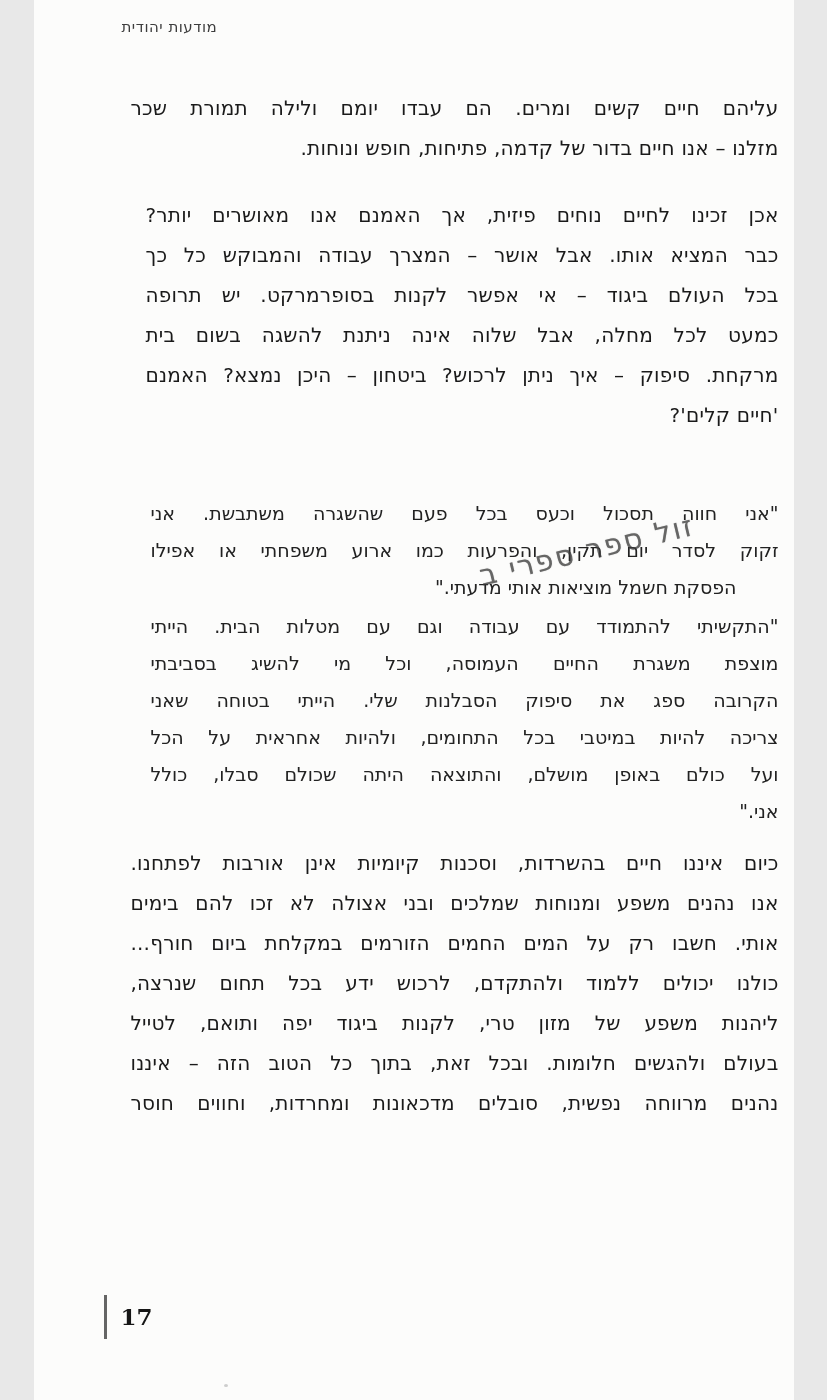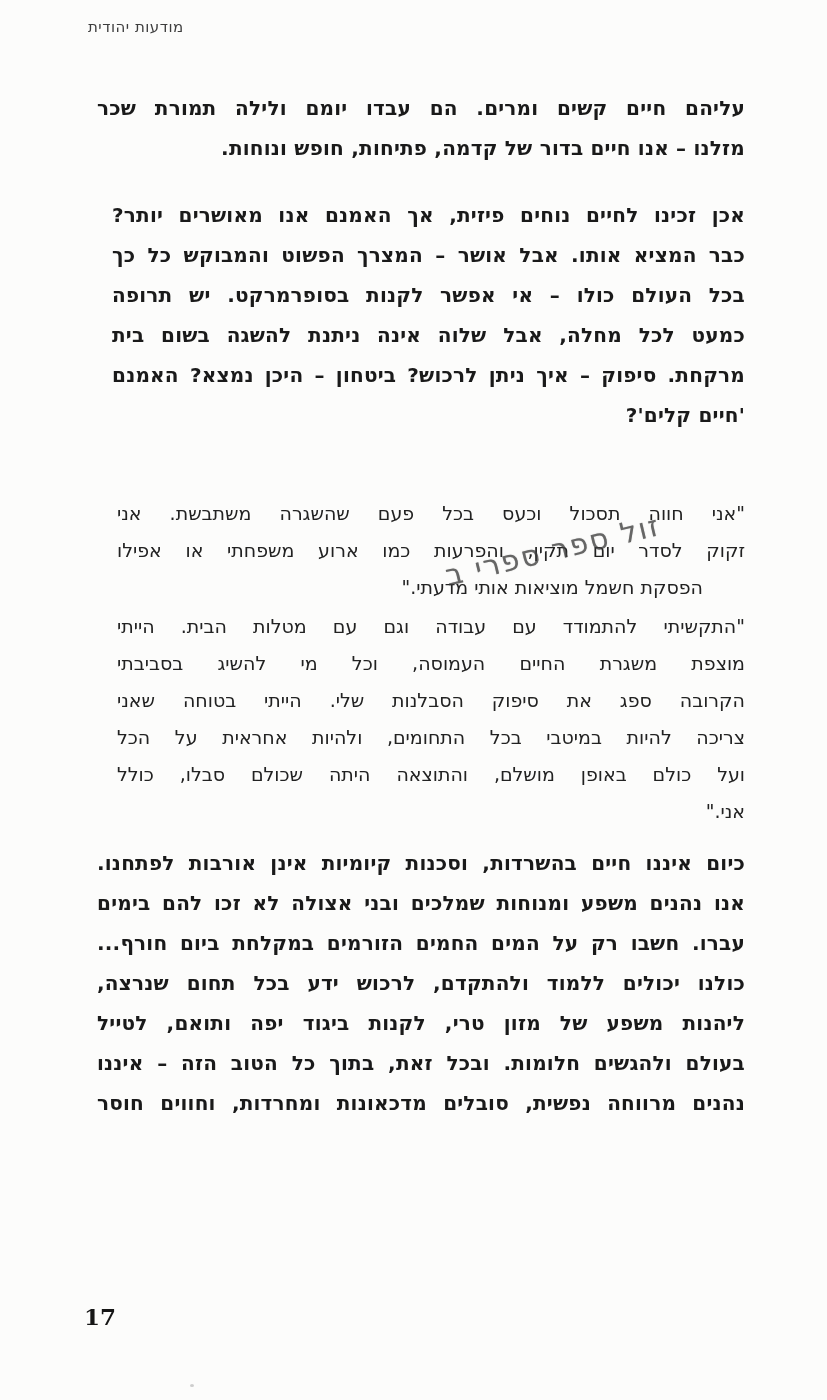--- a/index.html
+++ b/index.html
@@ -1,18 +1,18 @@
 <!DOCTYPE html>
 <html lang="he"><head>
 <meta charset="utf-8">
 <style>
   html,body{margin:0;padding:0;background:#e8e8e8;}
   .page{
     position:relative;
-    width:827px;height:1400px;
+    width:760px;height:1400px;
     margin:0 auto;
     background:var(--paper,#fcfcfb);
     overflow:hidden;
     font-family:"DejaVu Sans",sans-serif;
     color:var(--ink,#1a1a1a);
   }
   .running-header{
     position:absolute;top:18px;left:88px;
     direction:rtl;
     font-size:15px;letter-spacing:.5px;
@@ -25,21 +25,21 @@
   .para{direction:rtl;}
   .para .line{
     direction:rtl;
     text-align:justify;
     text-align-last:justify;
   }
   .para .line.line-end{
     text-align-last:right;
   }
   .para.body{
-    font-size:20px;font-weight:700;line-height:40px;
+    font-size:20px;font-weight:400;line-height:40px;
     letter-spacing:.2px;
   }
   .para.quote{
     font-size:19px;font-weight:400;line-height:37px;
     margin-left:20px;
     color:#222;
   }
   
   .para:nth-child(1){margin-top:0;}
   .para:nth-child(2){margin-top:27px;margin-left:15px;}
@@ -57,21 +57,21 @@
     transform-origin:50% 50%;
     font-size:29px;font-weight:400;letter-spacing:2px;
     color:var(--stamp-ink,#3c3c3c);
     opacity:.78;
     text-shadow:0 0 1px rgba(60,60,60,.45);
     pointer-events:none;
     white-space:nowrap;
   }
   .footer{
     position:absolute;left:70px;top:1294px;height:46px;
-    display:flex;align-items:center;flex-direction:column;
+    display:flex;align-items:center;
   }
   .footer .rule{
     display:inline-block;width:3px;height:44px;
     background:#4a4a4a;opacity:.85;
   }
   .footer .pagenum{
     display:inline-block;margin-left:14px;
     font-family:"DejaVu Serif",serif;
     font-size:23px;font-weight:700;color:#161616;
     line-height:46px;
@@ -90,43 +90,43 @@
   <div class="running-header">מודעות יהודית</div>
 
   <div class="text-block">
     <div id="paragraphs">
         <div class="para body">
           <div class="line">עליהם חיים קשים ומרים. הם עבדו יומם ולילה תמורת שכר</div>
           <div class="line line-end">מזלנו – אנו חיים בדור של קדמה, פתיחות, חופש ונוחות.</div>
         </div>
         <div class="para body">
           <div class="line">אכן זכינו לחיים נוחים פיזית, אך האמנם אנו מאושרים יותר?</div>
-          <div class="line">כבר המציא אותו. אבל אושר – המצרך הפשוט והמבוקש כל כך</div>
-          <div class="line">בכל העולם כולו – אי אפשר לקנות בסופרמרקט. יש תרופה</div>
+          <div class="line">כבר המציא אותו. אבל אושר – המצרך עבודה והמבוקש כל כך</div>
+          <div class="line">בכל העולם ביגוד – אי אפשר לקנות בסופרמרקט. יש תרופה</div>
           <div class="line">כמעט לכל מחלה, אבל שלוה אינה ניתנת להשגה בשום בית</div>
           <div class="line">מרקחת. סיפוק – איך ניתן לרכוש? ביטחון – היכן נמצא? האמנם</div>
           <div class="line line-end">'חיים קלים'?</div>
         </div>
         <div class="para quote">
           <div class="line">"אני חווה תסכול וכעס בכל פעם שהשגרה משתבשת. אני</div>
           <div class="line">זקוק לסדר יום תקין, והפרעות כמו ארוע משפחתי או אפילו</div>
           <div class="line line-end">הפסקת חשמל מוציאות אותי מדעתי."</div>
         </div>
         <div class="para quote">
           <div class="line">"התקשיתי להתמודד עם עבודה וגם עם מטלות הבית. הייתי</div>
           <div class="line">מוצפת משגרת החיים העמוסה, וכל מי להשיג בסביבתי</div>
           <div class="line">הקרובה ספג את סיפוק הסבלנות שלי. הייתי בטוחה שאני</div>
           <div class="line">צריכה להיות במיטבי בכל התחומים, ולהיות אחראית על הכל</div>
           <div class="line">ועל כולם באופן מושלם, והתוצאה היתה שכולם סבלו, כולל</div>
           <div class="line line-end">אני."</div>
         </div>
         <div class="para body">
           <div class="line">כיום איננו חיים בהשרדות, וסכנות קיומיות אינן אורבות לפתחנו.</div>
           <div class="line">אנו נהנים משפע ומנוחות שמלכים ובני אצולה לא זכו להם בימים</div>
-          <div class="line">עברו. חשבו רק על המים החמים הזורמים במקלחת ביום חורף...</div>
+          <div class="line">אותי. חשבו רק על המים החמים הזורמים במקלחת ביום חורף...</div>
           <div class="line">כולנו יכולים ללמוד ולהתקדם, לרכוש ידע בכל תחום שנרצה,</div>
           <div class="line">ליהנות משפע של מזון טרי, לקנות ביגוד יפה ותואם, לטייל</div>
           <div class="line">בעולם ולהגשים חלומות. ובכל זאת, בתוך כל הטוב הזה – איננו</div>
           <div class="line">נהנים מרווחה נפשית, סובלים מדכאונות ומחרדות, וחווים חוסר</div>
         </div>
       </div>
   </div>
 
   <div class="stamp">זול ספר ספרי ב</div>
 

